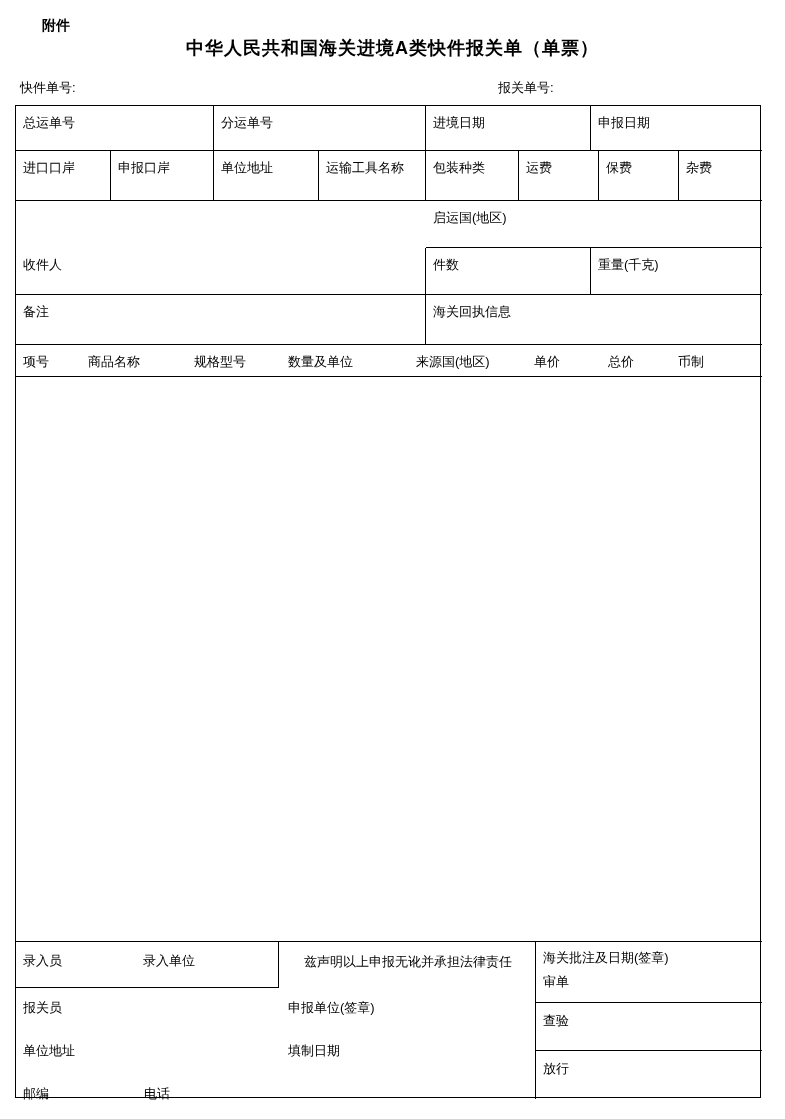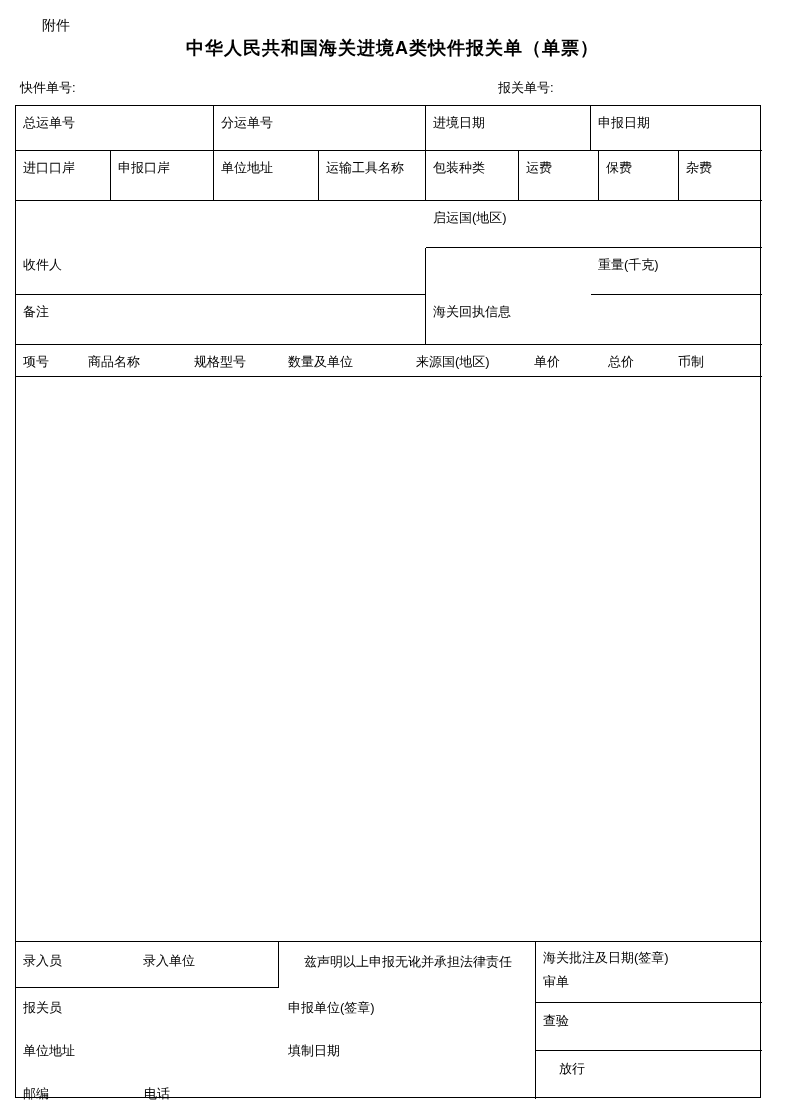--- a/index.html
+++ b/index.html
@@ -6,21 +6,21 @@
   .page{
     position:relative;
     width:785px;height:1119px;
     background:#ffffff;
     font-family:"Liberation Sans","DejaVu Sans",sans-serif;
     color:#000;
     overflow:hidden;
   }
   .attachment{
     position:absolute;left:42px;top:17px;
-    font-size:14px;font-weight:normal;
+    font-size:14px;font-weight:bold;
   }
   .title{
     position:absolute;left:0;top:36px;width:785px;
     text-align:center;font-size:18px;font-weight:bold;
     letter-spacing:1px;
   }
   .waybill-line span{position:absolute;font-size:13px;}
   .lab-express{left:20px;top:79px;}
   .lab-decl{left:498px;top:79px;}
   .table{
@@ -101,20 +101,23 @@
       <span class="lbl">杂费</span>
     </div>
 
     <div class="cell nr" style="left:410px;top:95px;width:336px;height:47px">
       <span class="lbl">启运国(地区)</span>
     </div>
 
     <div class="cell" style="left:0;top:142px;width:410px;height:47px">
       <span class="lbl">收件人</span>
     </div>
+    <div class="cell" style="left:410px;top:142px;width:165px;height:47px">
+      <span class="lbl">件数</span>
+    </div>
     <div class="cell nr" style="left:575px;top:142px;width:171px;height:47px">
       <span class="lbl">重量(千克)</span>
     </div>
 
     <div class="cell" style="left:0;top:189px;width:410px;height:50px">
       <span class="lbl">备注</span>
     </div>
     <div class="cell nr" style="left:410px;top:189px;width:336px;height:50px">
       <span class="lbl">海关回执信息</span>
     </div>
@@ -147,17 +150,17 @@
     </div>
 
     <div class="cell nr" style="left:520px;top:836px;width:226px;height:61px">
       <span class="fspan" style="left:7px;top:7px">海关批注及日期(签章)</span>
       <span class="fspan" style="left:7px;top:31px">审单</span>
     </div>
     <div class="cell nr" style="left:520px;top:897px;width:226px;height:48px">
       <span class="fspan" style="left:7px;top:9px">查验</span>
     </div>
     <div class="cell nr nb" style="left:520px;top:945px;width:226px;height:48px">
-      <span class="fspan" style="left:23px;top:9px">放行</span>
+      <span class="fspan" style="left:7px;top:9px">放行</span>
     </div>
 
   </div>
 </div>
 
 </body></html>

